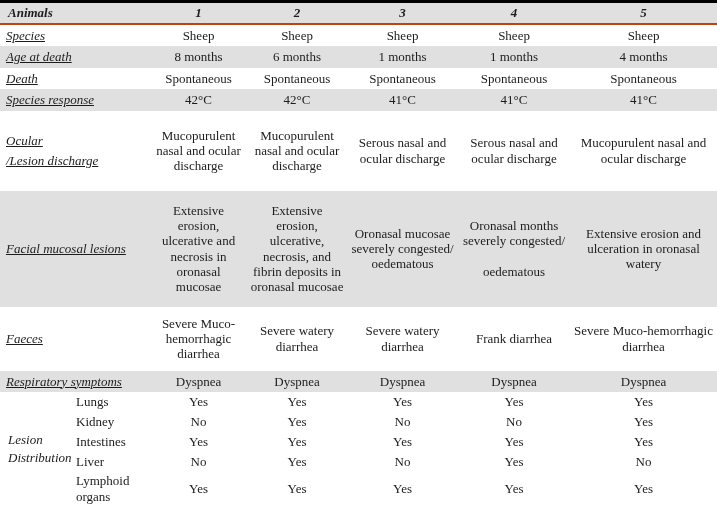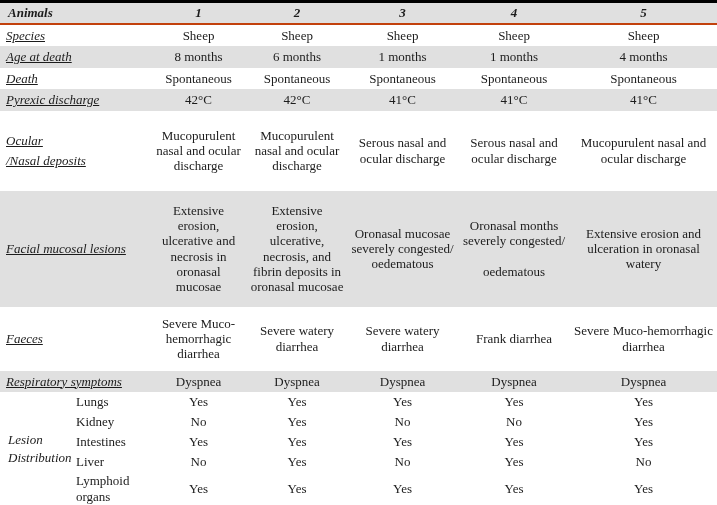--- a/index.html
+++ b/index.html
@@ -121,30 +121,30 @@
         </tr>
         <tr>
           <th colspan="2" class="row-label">Death</th>
           <td class="cell">Spontaneous</td>
           <td class="cell">Spontaneous</td>
           <td class="cell">Spontaneous</td>
           <td class="cell">Spontaneous</td>
           <td class="cell">Spontaneous</td>
         </tr>
         <tr>
-          <th colspan="2" class="row-label">Pyrexic discharge</th>
+          <th colspan="2" class="row-label">Species response</th>
           <td class="cell">42°C</td>
           <td class="cell">42°C</td>
           <td class="cell">41°C</td>
           <td class="cell">41°C</td>
           <td class="cell">41°C</td>
         </tr>
         <tr>
           <th colspan="2" class="row-label">Ocular
-/Nasal deposits</th>
+/Lesion discharge</th>
           <td class="cell">Mucopurulent nasal and ocular discharge</td>
           <td class="cell">Mucopurulent nasal and ocular discharge</td>
           <td class="cell">Serous nasal and ocular discharge</td>
           <td class="cell">Serous nasal and ocular discharge</td>
           <td class="cell">Mucopurulent nasal and ocular discharge</td>
         </tr>
         <tr>
           <th colspan="2" class="row-label">Facial mucosal lesions</th>
           <td class="cell">Extensive erosion, ulcerative and necrosis in oronasal mucosae</td>
           <td class="cell">Extensive erosion, ulcerative, necrosis, and fibrin deposits in oronasal mucosae</td>

